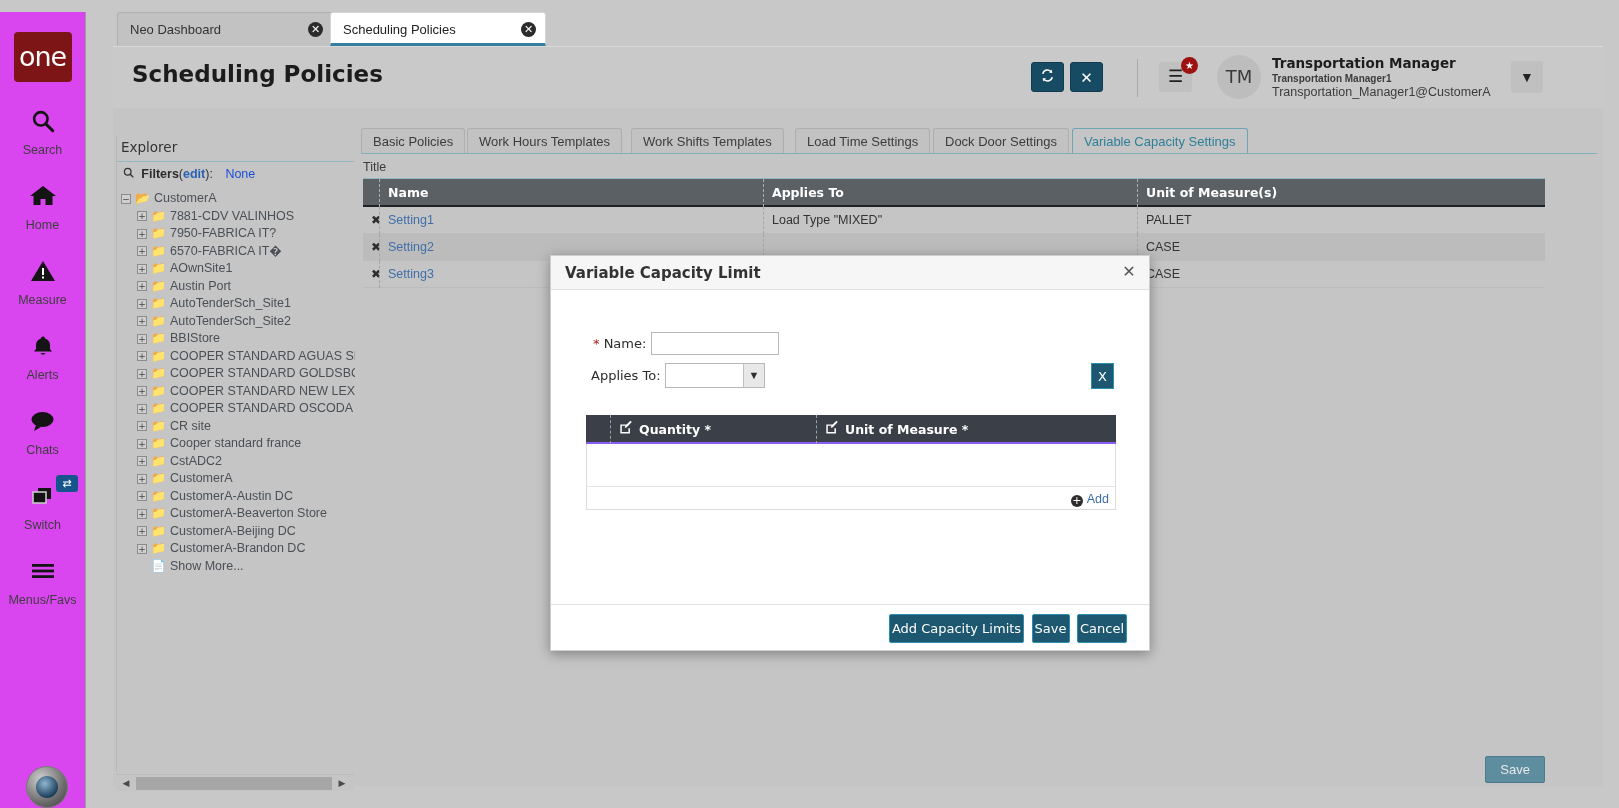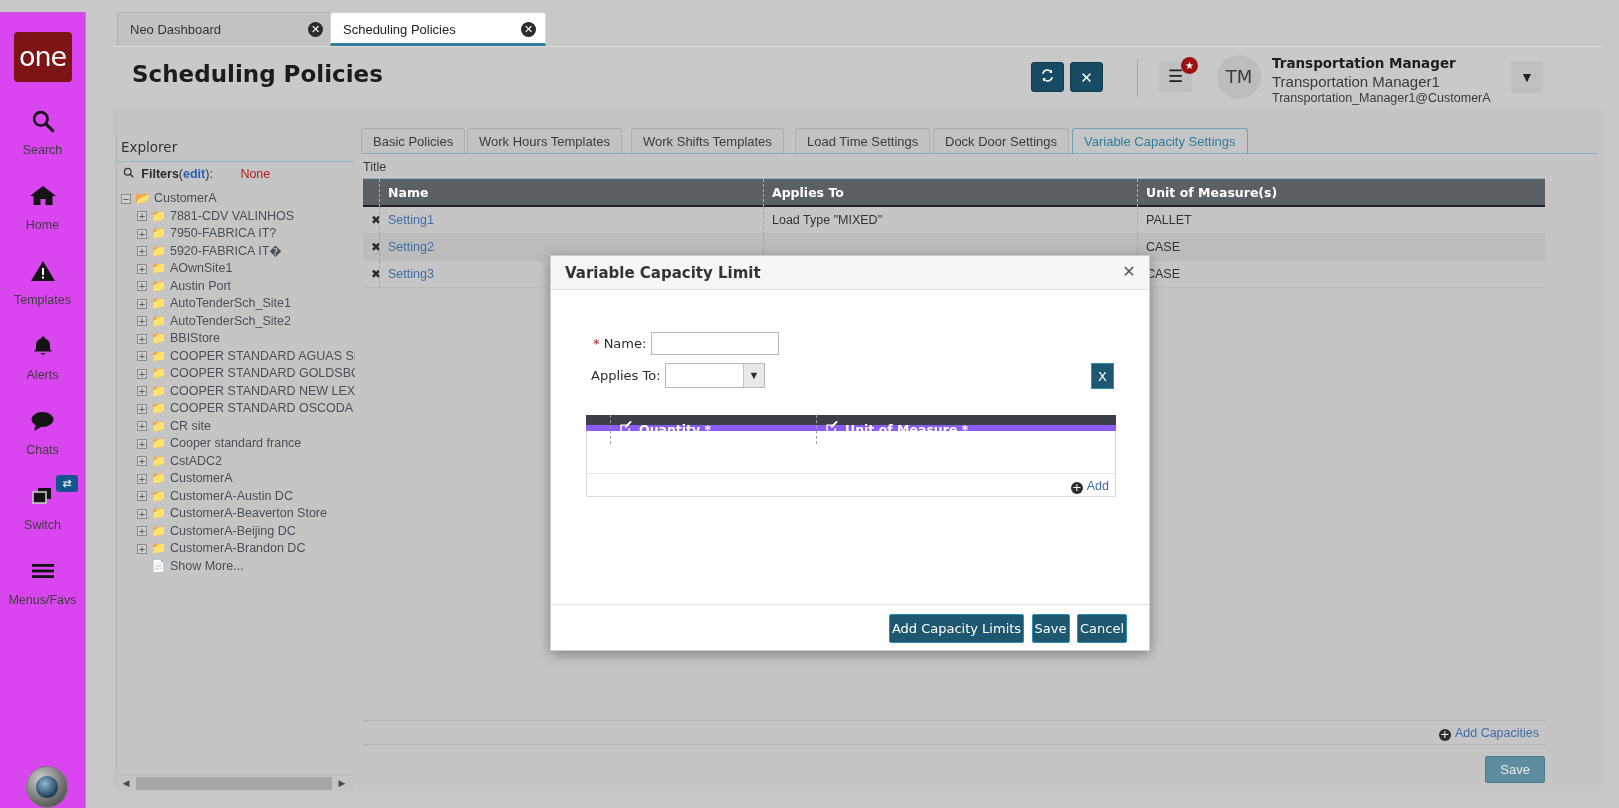--- a/index.html
+++ b/index.html
@@ -152,21 +152,21 @@
   }
   #hdr-avatar {
     position: absolute; left: 1104px; top: 8px;
     width: 44px; height: 44px; border-radius: 50%;
     background: #bdbdbd; color: #3b3b3b;
     font-size: 18px; line-height: 44px; text-align: center;
     font-family: "DejaVu Sans", sans-serif;
   }
   #hdr-user { position: absolute; left: 1159px; top: 8px; width: 300px; }
   #hdr-user .u1 { font-size: 13.5px; font-weight: bold; color: #1d1d1d; font-family: "DejaVu Sans", sans-serif;}
-  #hdr-user .u2 { font-size: 15px; color: #3c3c3c; margin-top: 2px; }
+  #hdr-user .u2 { font-size: 10px; color: #3c3c3c; margin-top: 2px; font-weight: bold; }
   #hdr-user .u3 { font-size: 12.5px; color: #3c3c3c; margin-top: 1px; }
   #hdr-caret {
     position: absolute; left: 1398px; top: 14px;
     width: 32px; height: 32px; background: #c0c0c0; border-radius: 3px;
     text-align: center; line-height: 32px; font-size: 14px; color: #232323;
     cursor: pointer;
   }
 
   
   #content {
@@ -190,21 +190,21 @@
     font-family: "DejaVu Sans", sans-serif;
   }
   #filters-bar {
     height: 24px; line-height: 24px;
     font-size: 12.5px; color: #333;
     padding-left: 6px;
   }
   #filters-bar .sic { font-size: 12px; }
   #filters-bar .flabel { font-weight: bold; color: #2c2c2c; margin-left: 4px;}
   #filters-bar .fedit { color: #2a63b5; font-weight: bold; cursor: pointer; }
-  #filters-bar .fval { margin-left: 24px; color: #b91c1c; }
+  #filters-bar .fval { margin-left: 9px; color: #1d4ed8; }
   #tree {
     position: absolute; top: 52px; left: 0;
     width: 238px; height: 544px;
     overflow: hidden;
     background: #c5c5c5;
     padding-top: 2px;
   }
   .tnode {
     height: 17.5px; line-height: 17.5px;
     font-size: 12.5px; color: #4a5056;
@@ -388,22 +388,22 @@
     width: 23px; height: 26px;
     background: #1d5770; border: 1px solid #2b8fb0;
     color: #fff; font-size: 13px; line-height: 26px; text-align: center;
     cursor: pointer; font-family: "DejaVu Sans", sans-serif;
   }
   #sub-grid {
     position: absolute; left: 35px; top: 125px;
     width: 530px;
   }
   #sub-grid-head {
-    height: 16px; background: #3a3f48; position: relative;
-    border-bottom: 6px solid #8b5cf6;
+    height: 29px; background: #3a3f48; position: relative;
+    border-bottom: 2px solid #8b5cf6;
   }
   .sgh {
     position: absolute; top: 0; height: 29px; line-height: 29px;
     color: #fff; font-size: 12.5px; font-weight: bold;
     padding-left: 8px; border-left: 1px dashed #9aa0a8;
     font-family: "DejaVu Sans", sans-serif;
   }
   .pencil { display: inline-block; margin-right: 6px; font-size: 12px; vertical-align: 0px;}
   #sub-grid-body {
     height: 42px; background: #fff;
@@ -459,21 +459,21 @@
   </div>
 
   <div class="rail-item">
     <span class="rail-icon">
       <svg width="26" height="23" viewBox="0 0 26 23">
           <path d="M13 1 L25 21 L1 21 Z" fill="#141414"></path>
           <rect x="12" y="8" width="2" height="7" fill="#fff"></rect>
           <rect x="12" y="16.5" width="2" height="2" fill="#fff"></rect>
         </svg>
     </span>
-    <span class="rail-label">Templates</span>
+    <span class="rail-label">Measure</span>
   </div>
 
   <div class="rail-item">
     <span class="rail-icon">
       <svg width="24" height="24" viewBox="0 0 24 24">
           <path d="M12 2.5 a2 2 0 0 1 2 2 c3.2 .8 5 3.4 5 6.6 v4 l2 2.5 H3 l2-2.5 v-4 c0-3.2 1.8-5.8 5-6.6 a2 2 0 0 1 2-2 z" fill="#141414"></path>
           <path d="M9.6 19 a2.5 2.5 0 0 0 4.8 0 z" fill="#141414"></path>
         </svg>
     </span>
     <span class="rail-label">Alerts</span>
@@ -565,21 +565,21 @@
             </svg>
         </span>
         <span class="flabel">Filters</span><span>(</span><span class="fedit">edit</span><span>):</span>
         <span class="fval">None</span>
       </div>
 
       <div id="tree">
         <div class="tnode root"><span class="tbox">−</span><span class="tfolder">📂</span><span>CustomerA</span></div>
         <div class="tnode child"><span class="tbox">+</span><span class="tfolder">📁</span><span>7881-CDV VALINHOS</span></div>
         <div class="tnode child"><span class="tbox">+</span><span class="tfolder">📁</span><span>7950-FABRICA IT?</span></div>
-        <div class="tnode child"><span class="tbox">+</span><span class="tfolder">📁</span><span>5920-FABRICA IT�</span></div>
+        <div class="tnode child"><span class="tbox">+</span><span class="tfolder">📁</span><span>6570-FABRICA IT�</span></div>
         <div class="tnode child"><span class="tbox">+</span><span class="tfolder">📁</span><span>AOwnSite1</span></div>
         <div class="tnode child"><span class="tbox">+</span><span class="tfolder">📁</span><span>Austin Port</span></div>
         <div class="tnode child"><span class="tbox">+</span><span class="tfolder">📁</span><span>AutoTenderSch_Site1</span></div>
         <div class="tnode child"><span class="tbox">+</span><span class="tfolder">📁</span><span>AutoTenderSch_Site2</span></div>
         <div class="tnode child"><span class="tbox">+</span><span class="tfolder">📁</span><span>BBIStore</span></div>
         <div class="tnode child"><span class="tbox">+</span><span class="tfolder">📁</span><span>COOPER STANDARD AGUAS SEALING (S</span></div>
         <div class="tnode child"><span class="tbox">+</span><span class="tfolder">📁</span><span>COOPER STANDARD GOLDSBORO</span></div>
         <div class="tnode child"><span class="tbox">+</span><span class="tfolder">📁</span><span>COOPER STANDARD NEW LEXINGTON</span></div>
         <div class="tnode child"><span class="tbox">+</span><span class="tfolder">📁</span><span>COOPER STANDARD OSCODA</span></div>
         <div class="tnode child"><span class="tbox">+</span><span class="tfolder">📁</span><span>CR site</span></div>
@@ -638,23 +638,20 @@
         <div class="grow even">
           <span class="gx">✖</span>
           <div class="gc" style="left:16px; width:384px;"><span class="glink">Setting3</span></div>
           <div class="gc" style="left:400px; width:374px;"><span></span></div>
           <div class="gc" style="left:774px; width:390px;"><span>CASE</span></div>
         </div>
 
         <div id="grid-body-fill"></div>
       </div>
 
-      <div id="add-capacities-bar">
-        <span class="lnk"><span class="plus-icon">+</span><span>Add Capacities</span></span>
-      </div>
 
       <div id="page-save-bar">
         <span id="page-save-btn">Save</span>
       </div>
     </div>
 
     <div id="modal">
       <div id="modal-head">
         <div id="modal-title">Variable Capacity Limit</div>
         <div id="modal-close">✕</div>

